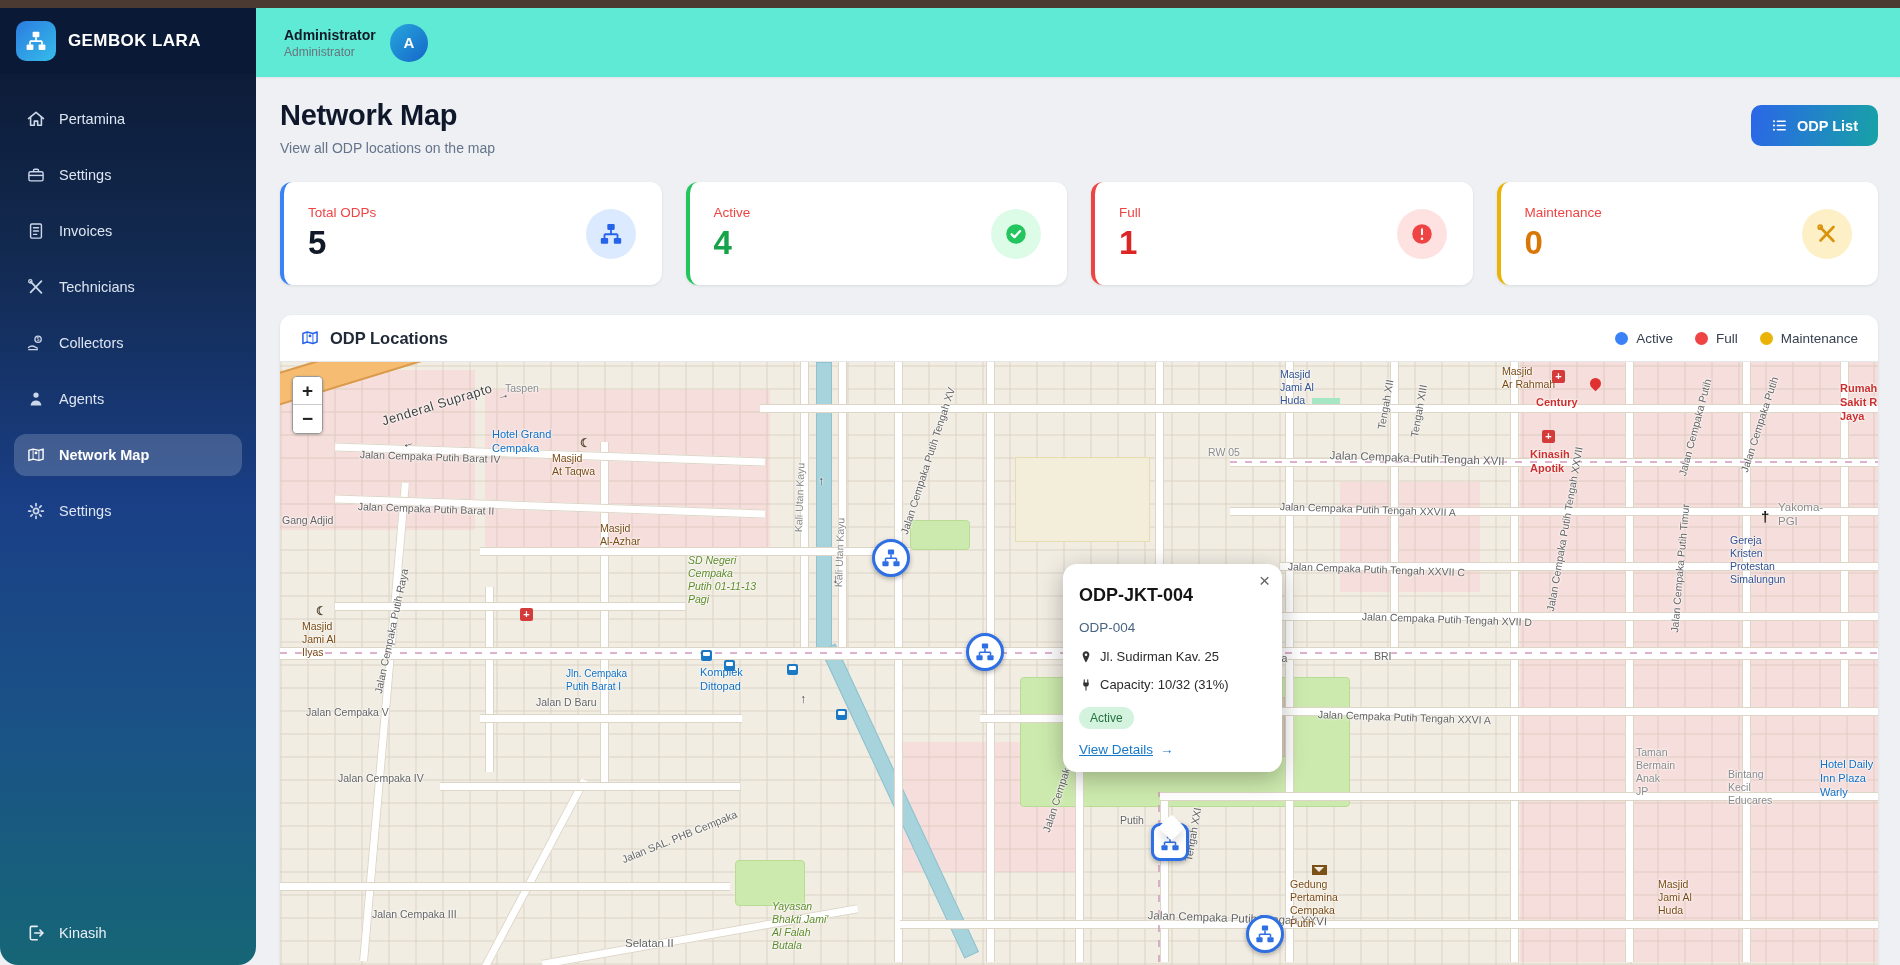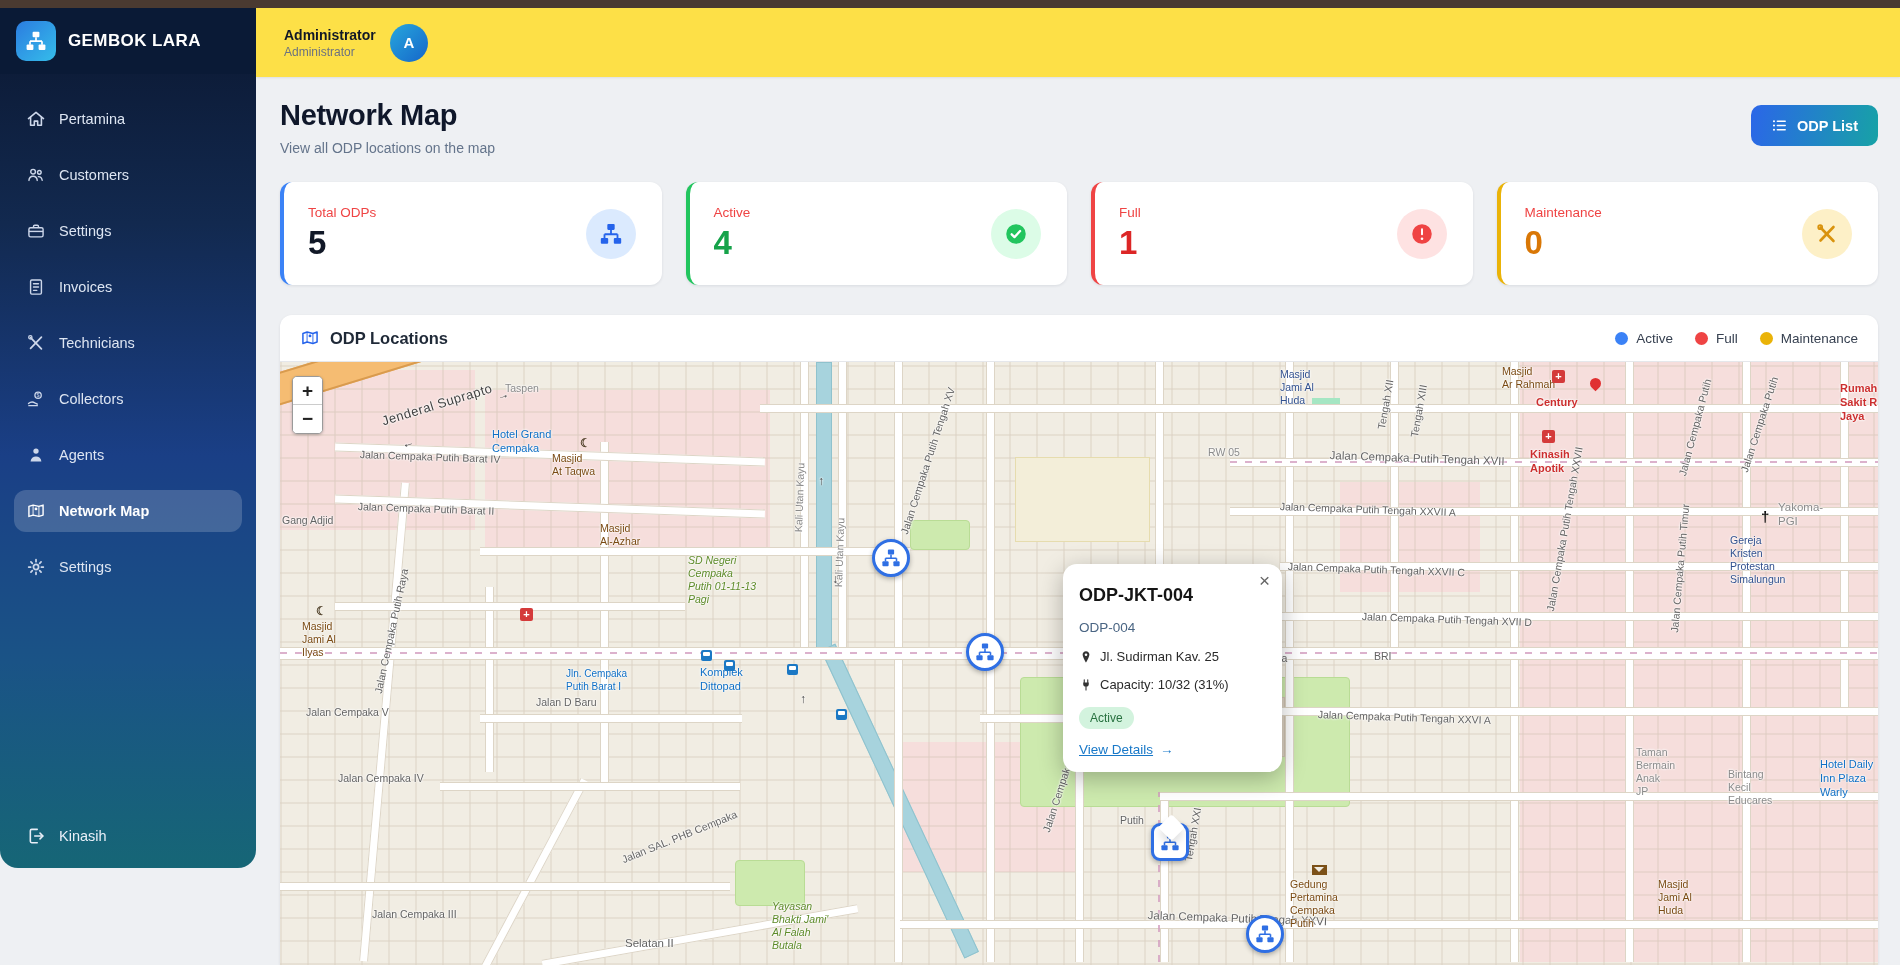--- a/index.html
+++ b/index.html
@@ -2,39 +2,39 @@
 <html><head>
 <meta charset="utf-8">
 <style>
   * { margin:0; padding:0; box-sizing:border-box; }
   html,body { width:1900px; height:965px; overflow:hidden; background:#000; font-family:"Liberation Sans",sans-serif; }
 
   .frame-top { position:absolute; left:0; top:0; width:1900px; height:8px; background:#4a3a31; z-index:60; }
   .app { position:absolute; left:0; top:8px; width:1900px; height:957px; display:flex; background:#eef0f3; }
 
   
-  .sidebar { position:relative; width:256px; flex:0 0 256px; height:860px;
+  .sidebar { position:relative; width:256px; flex:0 0 256px; height:957px;
     background:linear-gradient(180deg,#0b1730 0%,#12294f 25%,#1a3f86 52%,#1a5386 76%,#166676 100%);
     border-radius:0 0 18px 18px; display:flex; flex-direction:column; z-index:10; }
   .brand { height:66px; display:flex; align-items:center; gap:12px; padding:0 16px; background:#0a1a36; }
   .brand-badge { width:40px; height:40px; border-radius:10px; background:linear-gradient(135deg,#2b7ce0,#35bdea);
     display:flex; align-items:center; justify-content:center; color:#fff; }
   .brand-name { color:#fff; font-size:17px; font-weight:800; letter-spacing:.4px; }
   .nav { flex:1; padding:24px 14px 0 14px; }
   .nav-item { display:flex; align-items:center; gap:13px; height:42px; margin-bottom:14px; padding:0 12px;
     border-radius:12px; color:#dde5f2; font-size:14.5px; cursor:pointer; }
   .nav-item .ni { width:20px; height:20px; flex:0 0 20px; color:#cdd7ea; display:flex; align-items:center; justify-content:center; }
   .nav-item.active { background:rgba(255,255,255,.18); color:#fff; font-weight:600; }
   .nav-item.active .ni { color:#fff; }
   .logout { display:flex; align-items:center; gap:13px; padding:0 26px 0 26px; height:64px; color:#e8eef7; font-size:14.5px; cursor:pointer; }
   .logout .ni{ width:20px; height:20px; color:#e8eef7; }
 
   
   .main { flex:1; display:flex; flex-direction:column; min-width:0; }
-  .topbar { height:69px; background:#fde047; box-shadow:0 1px 2px rgba(0,0,0,.07); display:flex; align-items:center; padding:0 28px; gap:14px; position:relative; z-index:5; }
+  .topbar { height:69px; background:#5eead4; box-shadow:0 1px 2px rgba(0,0,0,.07); display:flex; align-items:center; padding:0 28px; gap:14px; position:relative; z-index:5; }
   .user-meta { text-align:left; }
   .user-name { font-size:14px; font-weight:700; color:#111827; }
   .user-role { font-size:12px; color:#6b7280; margin-top:2px; }
   .avatar { width:38px; height:38px; border-radius:50%; background:linear-gradient(135deg,#27a7dd,#1566c9);
     color:#fff; font-weight:700; font-size:15px; display:flex; align-items:center; justify-content:center; cursor:pointer; }
 
   
   .content { flex:1; padding:22px 22px 0 24px; display:flex; flex-direction:column; min-height:0; }
   .title-row { display:flex; align-items:flex-start; justify-content:space-between; margin-bottom:26px; }
   .page-title { font-size:29px; font-weight:800; color:#0f172a; letter-spacing:-.3px; }
@@ -147,31 +147,20 @@
 
     <nav class="nav">
       <div class="nav-item">
         <span class="ni">
             <svg viewBox="0 0 24 24" fill="none" stroke="currentColor" stroke-width="1.9" stroke-linecap="round" stroke-linejoin="round">
               <path d="M3 11.5 12 4l9 7.5"></path>
               <path d="M5.5 10v9.5h4.5v-5h4v5h4.5V10"></path>
             </svg>
           </span>
         <span>Pertamina</span>
-      </div>
-      <div class="nav-item">
-        <span class="ni">
-            <svg viewBox="0 0 24 24" fill="none" stroke="currentColor" stroke-width="1.7" stroke-linecap="round">
-              <circle cx="8.5" cy="8" r="2.8"></circle>
-              <circle cx="16" cy="8.8" r="2.2"></circle>
-              <path d="M3.5 18.5c.3-3.2 2.3-5 5-5s4.7 1.8 5 5"></path>
-              <path d="M14.8 14c2.6.1 4.2 1.6 4.6 4.3"></path>
-            </svg>
-          </span>
-        <span>Customers</span>
       </div>
       <div class="nav-item">
         <span class="ni">
             <svg viewBox="0 0 24 24" fill="none" stroke="currentColor" stroke-width="1.7" stroke-linejoin="round">
               <rect x="3.5" y="8" width="17" height="11" rx="2"></rect>
               <path d="M9 8V6.5A1.5 1.5 0 0 1 10.5 5h3A1.5 1.5 0 0 1 15 6.5V8"></path>
               <path d="M3.5 12.5h17"></path>
             </svg>
           </span>
         <span>Settings</span>

